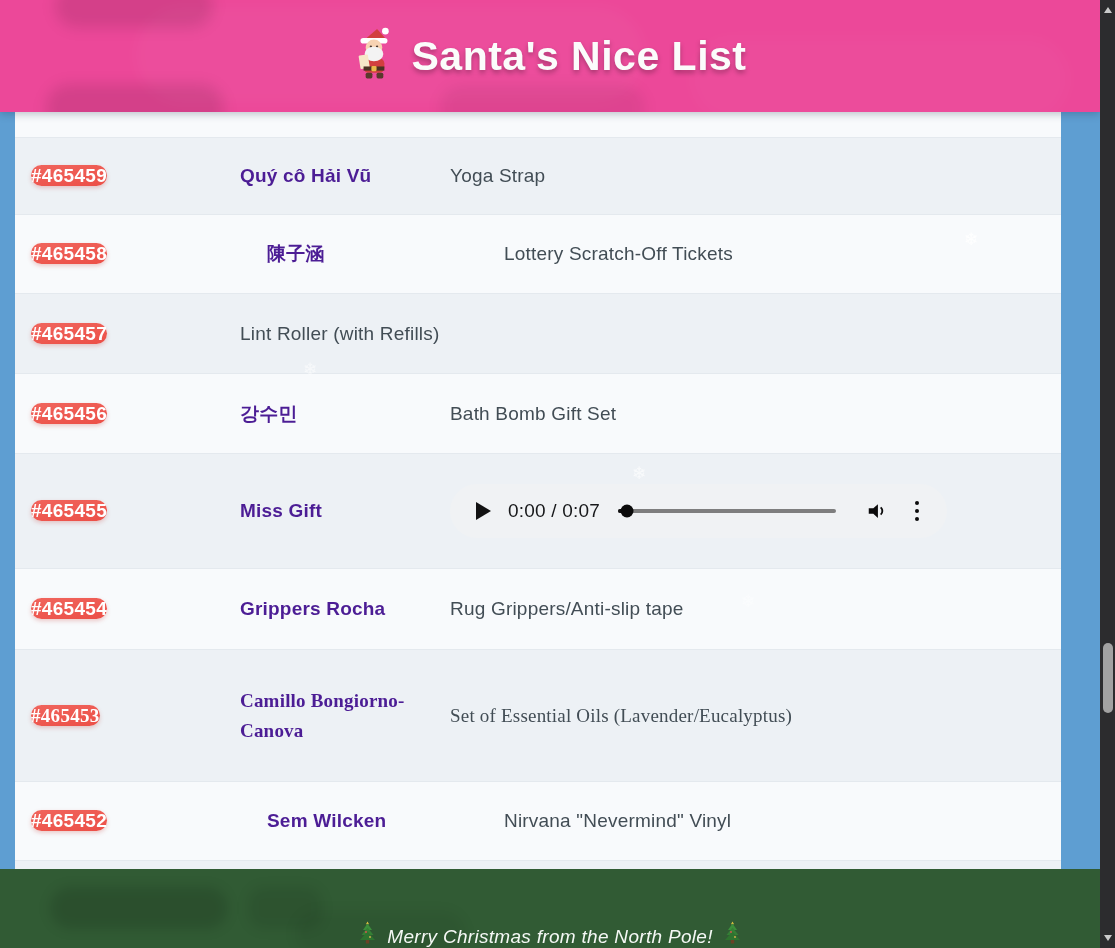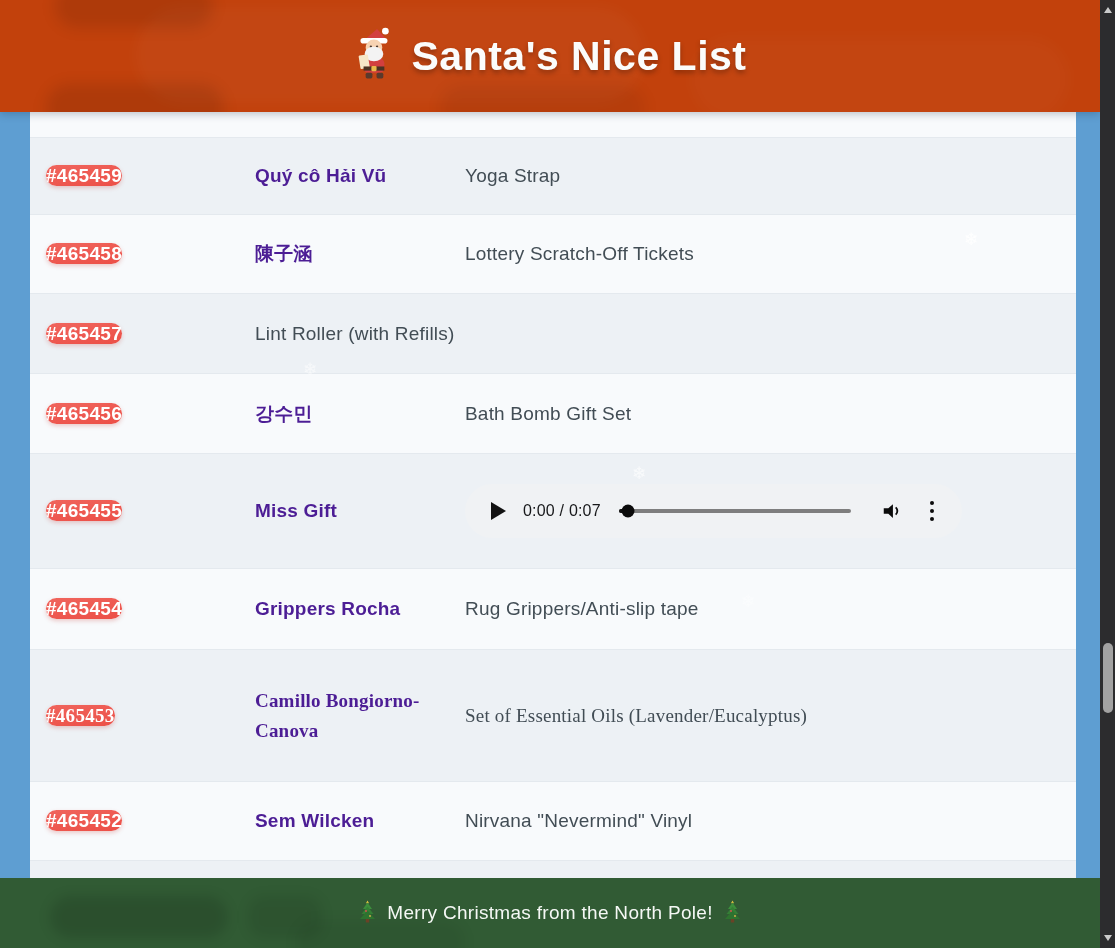--- a/index.html
+++ b/index.html
@@ -6,50 +6,50 @@
   html,body { width:1115px; height:948px; overflow:hidden; }
   body {
     position:relative;
     background:#5E9ED2;
     font-family:"Liberation Sans", sans-serif;
   }
 
   
   .header {
     position:absolute; top:0; left:0; width:1100px; height:112px;
-    background:#c2410c; z-index:6; overflow:hidden;
+    background:#ec4899; z-index:6; overflow:hidden;
     display:flex; align-items:center; justify-content:center;
     box-shadow:0 2px 8px rgba(30,50,70,.28);
   }
   .hdr-shape { position:absolute; filter:blur(7px); }
   .hs-a { left:55px;  top:-16px; width:158px; height:44px; border-radius:22px; background:rgba(0,0,0,.10); }
   .hs-b { left:46px;  top:84px;  width:178px; height:48px; border-radius:24px; background:rgba(0,0,0,.10); }
   .hs-c { left:135px; top:6px;   width:510px; height:98px; border-radius:50px; background:rgba(255,255,255,.03); }
   .hs-d { left:440px; top:86px;  width:205px; height:44px; border-radius:22px; background:rgba(0,0,0,.06); }
   .hs-e { left:690px; top:36px;  width:380px; height:86px; border-radius:43px; background:rgba(255,255,255,.025); }
   .title-wrap { display:flex; align-items:center; gap:16px; position:relative; z-index:2; }
   .page-title {
     font-size:41px; font-weight:bold; color:#fbfcfb; letter-spacing:.5px;
     text-shadow:0 3px 5px rgba(0,0,0,.28);
   }
 
   
   .content {
-    position:absolute; top:112px; left:30px; width:1046px; height:766px;
+    position:absolute; top:112px; left:15px; width:1046px; height:766px;
     background:#F8FAFC; z-index:1; overflow:hidden; display:flex; flex-direction:column;
   }
   .partial-top { height:26px; background:#F8FAFC; border-bottom:1px solid #E4E9EE; }
   .partial-bottom { flex:1; background:#EDF1F5; }
   .row {
     display:flex; align-items:center; padding:0 16px;
     border-bottom:1px solid #E4E9EE;
   }
   .row.alt  { background:#EDF1F5; }
   .row.base { background:#F8FAFC; }
-  .h-norm { min-height:79px; }
+  .h-norm { min-height:79px;gap:27px; }
   .h-459 { min-height:77px; }
   .h-457 { min-height:80px; }
   .h-456 { min-height:80px; }
   .h-audio { min-height:115px; }
   .h-454 { min-height:81px; }
   .h-tall { min-height:132px;font-family:Liberation Serif, serif; }
   .col-badge { width:209px; flex:none; }
   .col-name  { width:178px; flex:none; margin-right:32px; font-weight:bold; font-size:19px; color:#4c1d95; line-height:30px; letter-spacing:.2px; }
   .col-item  { flex:1; font-size:19px; color:#424D55; letter-spacing:.2px; }
   .badge {
@@ -58,43 +58,43 @@
     border-radius:21px; color:#fff; font-weight:bold; font-size:19px; letter-spacing:.3px;
     box-shadow:0 2px 4px rgba(200,60,50,.25);
   }
 
   
   .audio-player {
     width:497px; height:54px; background:#F0F2F4; border-radius:27px;
     display:flex; align-items:center; padding:0 26px;
   }
   .play-btn { width:0; height:0; border-top:9px solid transparent; border-bottom:9px solid transparent; border-left:15px solid #121212; cursor:pointer; }
-  .audio-time { margin-left:17px; font-size:16px; color:#17181A; white-space:nowrap; }
+  .audio-time { margin-left:17px; font-size:19px; color:#17181A; white-space:nowrap; }
   .seek { flex:1; position:relative; height:4px; margin:0 30px 0 18px; background:#7E7E7E; border-radius:2px; cursor:pointer; }
   .seek::before { content:""; position:absolute; left:0; top:0; height:4px; width:4%; background:#111; border-radius:2px; }
   .seek-thumb {
     position:absolute; left:4%; top:50%; transform:translate(-50%,-50%);
     width:13px; height:13px; background:#0B0B0B; border-radius:50%;
   }
   .vol { width:22px; height:22px; flex:none; cursor:pointer; }
   .menu-dots { margin-left:25px; display:flex; flex-direction:column; gap:3.5px; cursor:pointer; padding:2px; }
   .menu-dots i { width:4.5px; height:4.5px; background:#0B0B0B; border-radius:50%; }
 
   
   .snowflake { position:absolute; color:#fff; font-size:17px; z-index:3; transform:translate(-50%,-50%); pointer-events:none; }
   .sf1 { left:971px; top:239px; opacity:.95; }
   .sf2 { left:310px; top:369px; opacity:.55; }
   .sf3 { left:639px; top:473px; opacity:.65; }
   .sf4 { left:748px; top:601px; opacity:.40; }
 
   
   .footer {
-    position:absolute; bottom:0; left:0; width:1100px; height:70px;
+    position:absolute; bottom:0; left:0; width:1100px; height:79px;
     background:#315B34; z-index:6; overflow:hidden;
-    display:flex; align-items:center; justify-content:center; gap:11px;
+    display:flex; align-items:flex-end; justify-content:center; gap:11px;font-style:italic;
   }
   .ftr-shape { position:absolute; filter:blur(6px); }
   .fs-a { left:50px;  top:18px; width:178px; height:42px; border-radius:21px; background:rgba(0,0,0,.12); }
   .fs-b { left:248px; top:18px; width:74px;  height:42px; border-radius:16px; background:rgba(0,0,0,.08); }
   .fs-c { left:295px; top:42px; width:170px; height:44px; border-radius:22px; background:rgba(0,0,0,.05); }
   .footer-text { font-size:19px; color:#F5F8F5; letter-spacing:.3px; position:relative; z-index:2; }
 
   
   .scrollbar {
     position:absolute; right:0; top:0; width:15px; height:948px;

